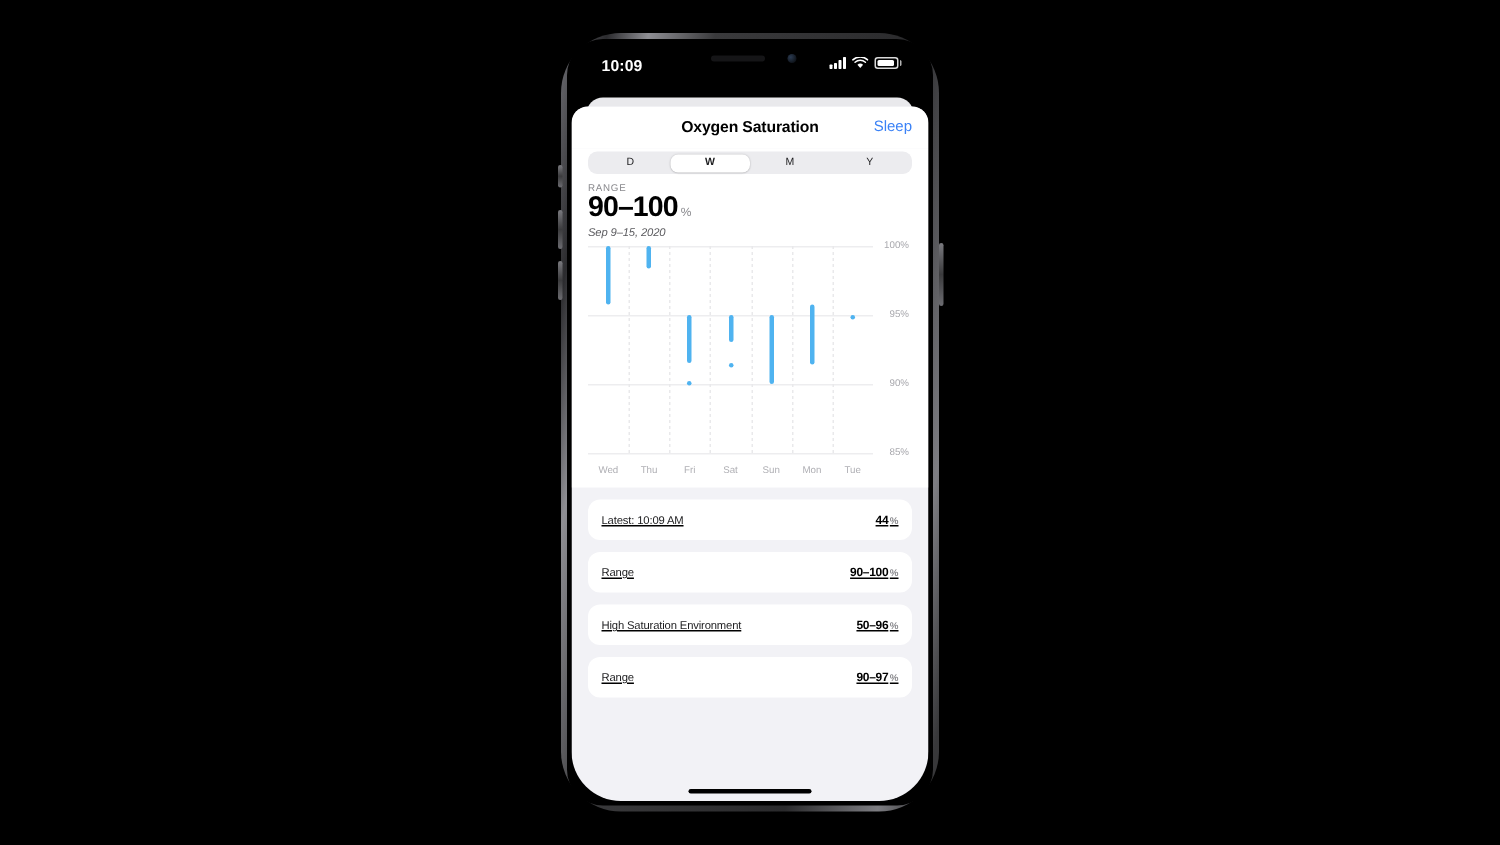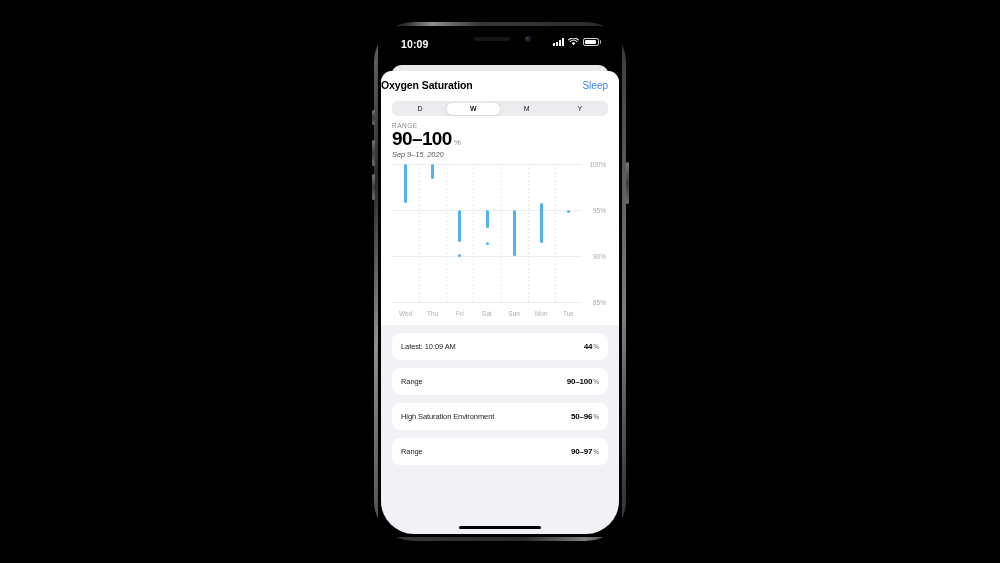--- a/index.html
+++ b/index.html
@@ -10,21 +10,21 @@
 
   
   #phone {
     position:absolute; left:374px; top:22px; width:252px; height:519px;
     border-radius:40px;
     background:linear-gradient(100deg,#6e6e73 0%,#2b2b2e 9%,#8e8e93 17%,#3a3a3c 30%,#2a2a2c 70%,#7d7d82 88%,#38383a 97%);
     padding:4px;
   }
   #phone-inner {
     position:relative; width:100%; height:100%;
-    border-radius:16px; background:#000; padding:3px;
+    border-radius:24px; background:#000; padding:3px;
   }
   #screen {
     position:relative; width:100%; height:100%;
     border-radius:33px; overflow:hidden; background:#000;
   }
 
   
   .sbtn { position:absolute; background:linear-gradient(180deg,#7a7a7f,#3b3b3d,#6c6c71); border-radius:2px; }
   .sbtn-left  { left:-2.5px; width:3px; }
   .sbtn-right { right:-2.5px; width:3px; }
@@ -61,21 +61,21 @@
   }
 
   
   #sheet {
     position:absolute; left:0; right:0; top:42px; bottom:0; z-index:2;
     background:#f2f2f6; border-radius:11px 11px 0 0; overflow:hidden;
     display:flex; flex-direction:column;
   }
   #nav {
     position:relative; flex:0 0 auto; height:28px; background:#fff;
-    display:flex; align-items:center; justify-content:flex-start;
+    display:flex; align-items:center; justify-content:center;
     border-radius:11px 11px 0 0;
   }
   #nav-title { font-size:10.5px; font-weight:600; color:#000; letter-spacing:-.1px; }
   #done-btn {
     position:absolute; right:11px; top:50%; transform:translateY(-50%);
     font-size:10px; color:#3b82f6; cursor:pointer;
   }
 
   
   #chart-card { flex:0 0 auto; background:#fff; padding:0 11px 6px; }
@@ -109,20 +109,21 @@
   .dot { position:absolute; width:3px; height:3px; border-radius:50%; background:#4fb3f0; }
   #xaxis { position:absolute; left:0; right:26px; bottom:0; height:15px; }
   .xlab { position:absolute; bottom:2px; font-size:6.5px; color:#b0b0b5; transform:translateX(-50%); }
 
   
   #stats { flex:1 1 auto; padding:0 11px; overflow:hidden; }
   .srow {
     background:#fff; border-radius:8px; height:27px; margin-top:8px;
     display:flex; align-items:center; justify-content:space-between;
     padding:0 9px;
+    text-decoration:underline;
   }
   .srow-label { font-size:7.5px; color:#1c1c1e; letter-spacing:-.1px; }
   .srow-value { display:flex; align-items:baseline; gap:1px; }
   .srow-num { font-size:8px; font-weight:bold; color:#000; letter-spacing:-.2px; }
   .srow-unit { font-size:6.5px; font-weight:bold; color:#8a8a8e; }
 
   #home-ind {
     position:absolute; bottom:5px; left:50%; transform:translateX(-50%);
     width:82px; height:3.4px; background:#000; border-radius:2px; z-index:9;
   }

